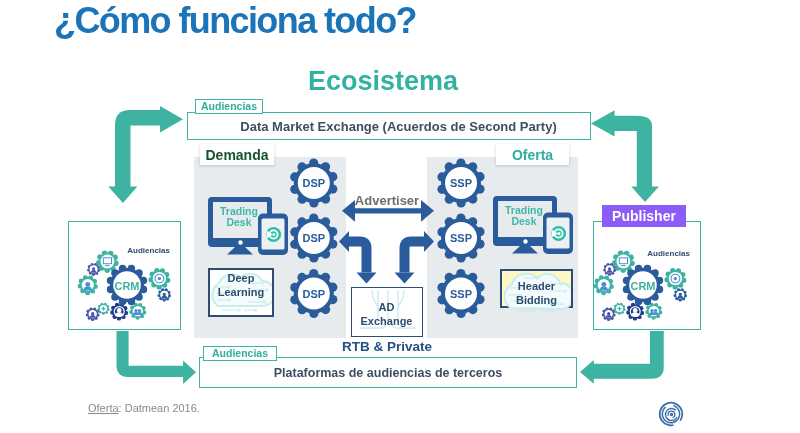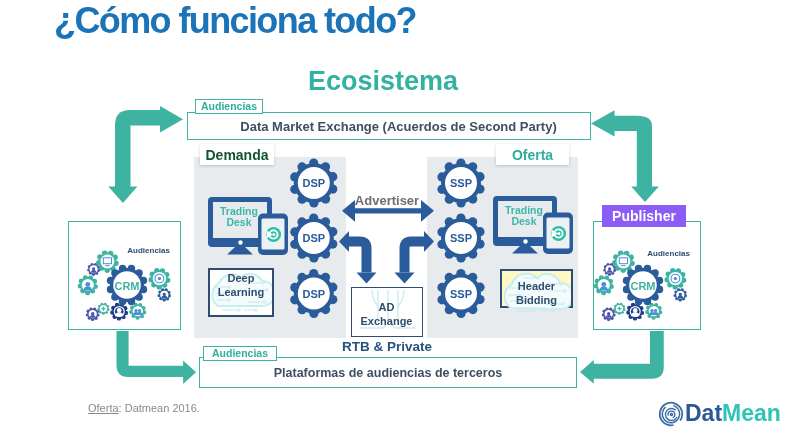--- a/index.html
+++ b/index.html
@@ -511,14 +511,13 @@
 <div class="lbl" style="left:203px; top:346px; width:74px; height:14.5px; border:1px solid #3fb3a2; font-size:10.5px; color:#2fae9e;">Audiencias</div>
 
 <div class="abs" style="left:68px; top:221px; width:113px; height:109px; border:1.5px solid #3fb3a2; background:transparent;"></div>
 <div class="abs" style="left:118px; top:246px; width:52px; text-align:right; font-size:8px; font-weight:bold; color:#2e4d6e;">Audiencias</div>
 
 <div class="abs" style="left:593px; top:221px; width:108px; height:109px; border:1.5px solid #3fb3a2; background:transparent;"></div>
 <div class="lbl" style="left:602px; top:205px; width:84px; height:22px; background:#8b5cf6; color:#fff; font-size:14px;">Publisher</div>
 <div class="abs" style="left:638px; top:249px; width:52px; text-align:right; font-size:8px; font-weight:bold; color:#2e4d6e;">Audiencias</div>
 
 <div class="abs" style="left:88px; top:402px; font-size:11px; color:#8a8a8a;"><span style="text-decoration:underline;">Oferta</span>: Datmean 2016.</div>
-<div class="abs" style="left:685px; top:400px; font-size:23px; font-weight:bold;"><span style="color:#2b5797;">Dat</span><span style="color:#2ec4b6;">Mean</span></div>
 
 </div>
 </body></html>

